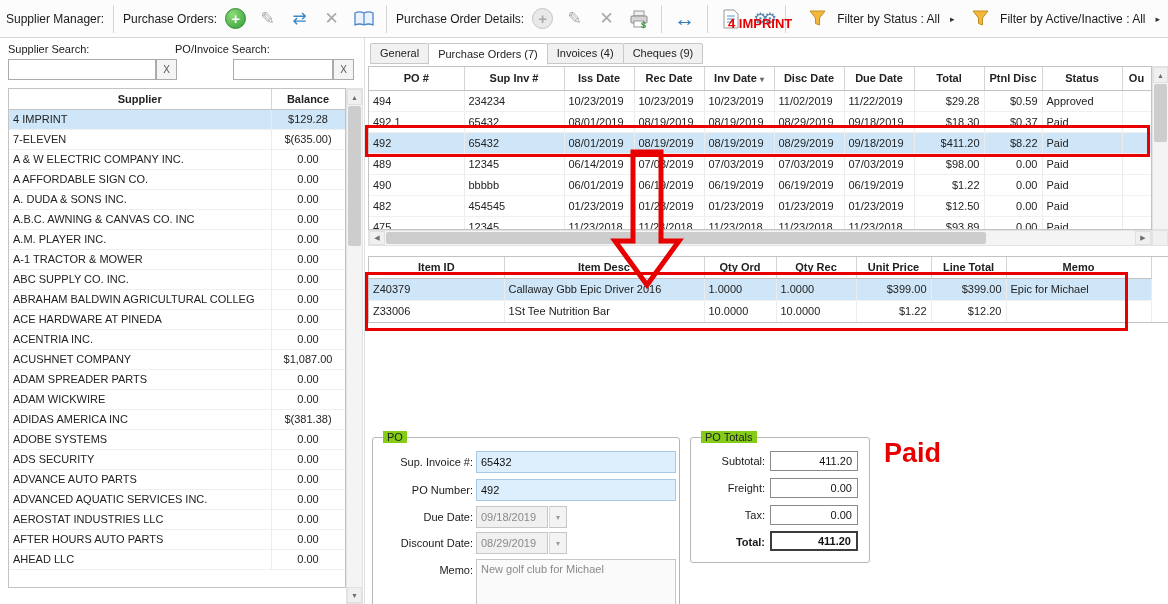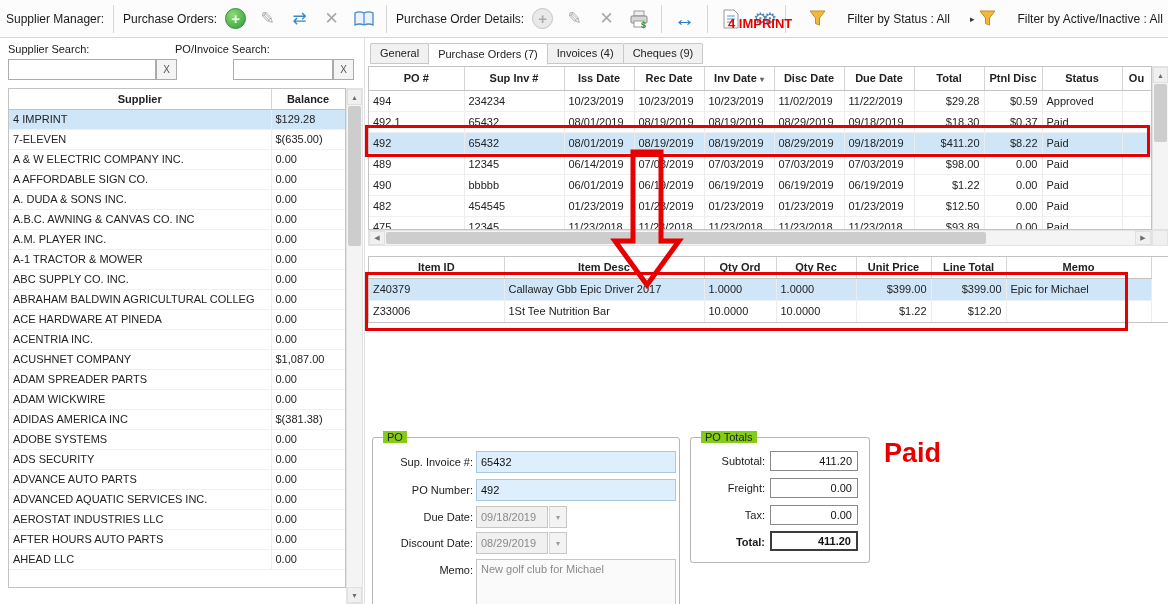--- a/index.html
+++ b/index.html
@@ -23,21 +23,21 @@
     width:21px; height:21px; border-radius:50%; display:flex; align-items:center; justify-content:center;
     font-size:15px; font-weight:bold; line-height:1;
   }
   .circle-plus.green { background:radial-gradient(circle at 35% 30%, #8ddb76, #2f9e38); color:#fff; border:1px solid #2c8a33; }
   .circle-plus.gray  { background:#e9e9e9; color:#aaa; border:1px solid #c3c3c3; }
   .glyph { font-size:17px; line-height:1; }
   .glyph.gray { color:#a9a9a9; }
   .glyph.blue { color:#3a87c8; }
   .glyph.bigblue { font-size:21px; color:#2f7bc0; font-weight:bold; }
   .gears { color:#5b87b0; font-size:16px; letter-spacing:-5px; }
-  .filter-group { display:flex; align-items:center; gap:20px; flex:0 0 auto; }
+  .filter-group { display:flex; align-items:center; gap:10px; flex:0 0 auto; }
   .filter-label { font-size:12px; color:#1a1a1a; }
   .menu-arrow { font-size:9px; color:#333; }
 
   
   .left-panel {
     position:absolute; left:0; top:38px; width:365px; height:566px;
     background:#fff; border-right:1px solid #e0e0e0;
   }
   .search-label { position:absolute; font-size:11px; color:#1a1a1a; }
   .sl1 { left:8px; top:5px; }
@@ -63,21 +63,21 @@
   #sup-table { width:336px; }
   th {
     font-weight:bold; font-size:11px; text-align:center; background:#fff;
     border-right:1px solid #d5d5d5; border-bottom:1px solid #c3c3c3;
     padding:2px 3px; height:20px; overflow:hidden; white-space:nowrap;
   }
   td {
     font-size:11px; padding:2px 4px; border-right:1px solid #ececec; border-bottom:1px solid #f0f0f0;
     overflow:hidden; white-space:nowrap; height:20px;
   }
-  #sup-table td:nth-child(2) { text-align:left; }
+  #sup-table td:nth-child(2) { text-align:center; }
   tr.selected td { background:#cfe6f8; }
 
   .vscroll { position:absolute; width:17px; background:#f4f4f4; border:1px solid #e3e3e3; }
   .sup-scroll { left:346px; top:50px; height:516px; }
   .scroll-arrow {
     position:absolute; left:0; width:15px; height:16px; background:#f0f0f0; border:1px solid #e0e0e0;
     font-size:7px; color:#6e6e6e; display:flex; align-items:center; justify-content:center;
   }
   .scroll-arrow.up { top:0; }
   .scroll-arrow.down { bottom:0; }
@@ -535,21 +535,21 @@
               <th><span>Qty Ord</span></th>
               <th><span>Qty Rec</span></th>
               <th><span>Unit Price</span></th>
               <th><span>Line Total</span></th>
               <th><span>Memo</span></th>
             </tr>
           </thead>
         <tbody id="item-body">
             <tr class="selected">
               <td>Z40379</td>
-              <td>Callaway Gbb Epic Driver 2017</td>
+              <td>Callaway Gbb Epic Driver 2016</td>
               <td>1.0000</td>
               <td>1.0000</td>
               <td>$399.00</td>
               <td>$399.00</td>
               <td>Epic for Michael</td>
             </tr>
             <tr>
               <td>Z33006</td>
               <td>1St Tee Nutrition Bar</td>
               <td>10.0000</td>

